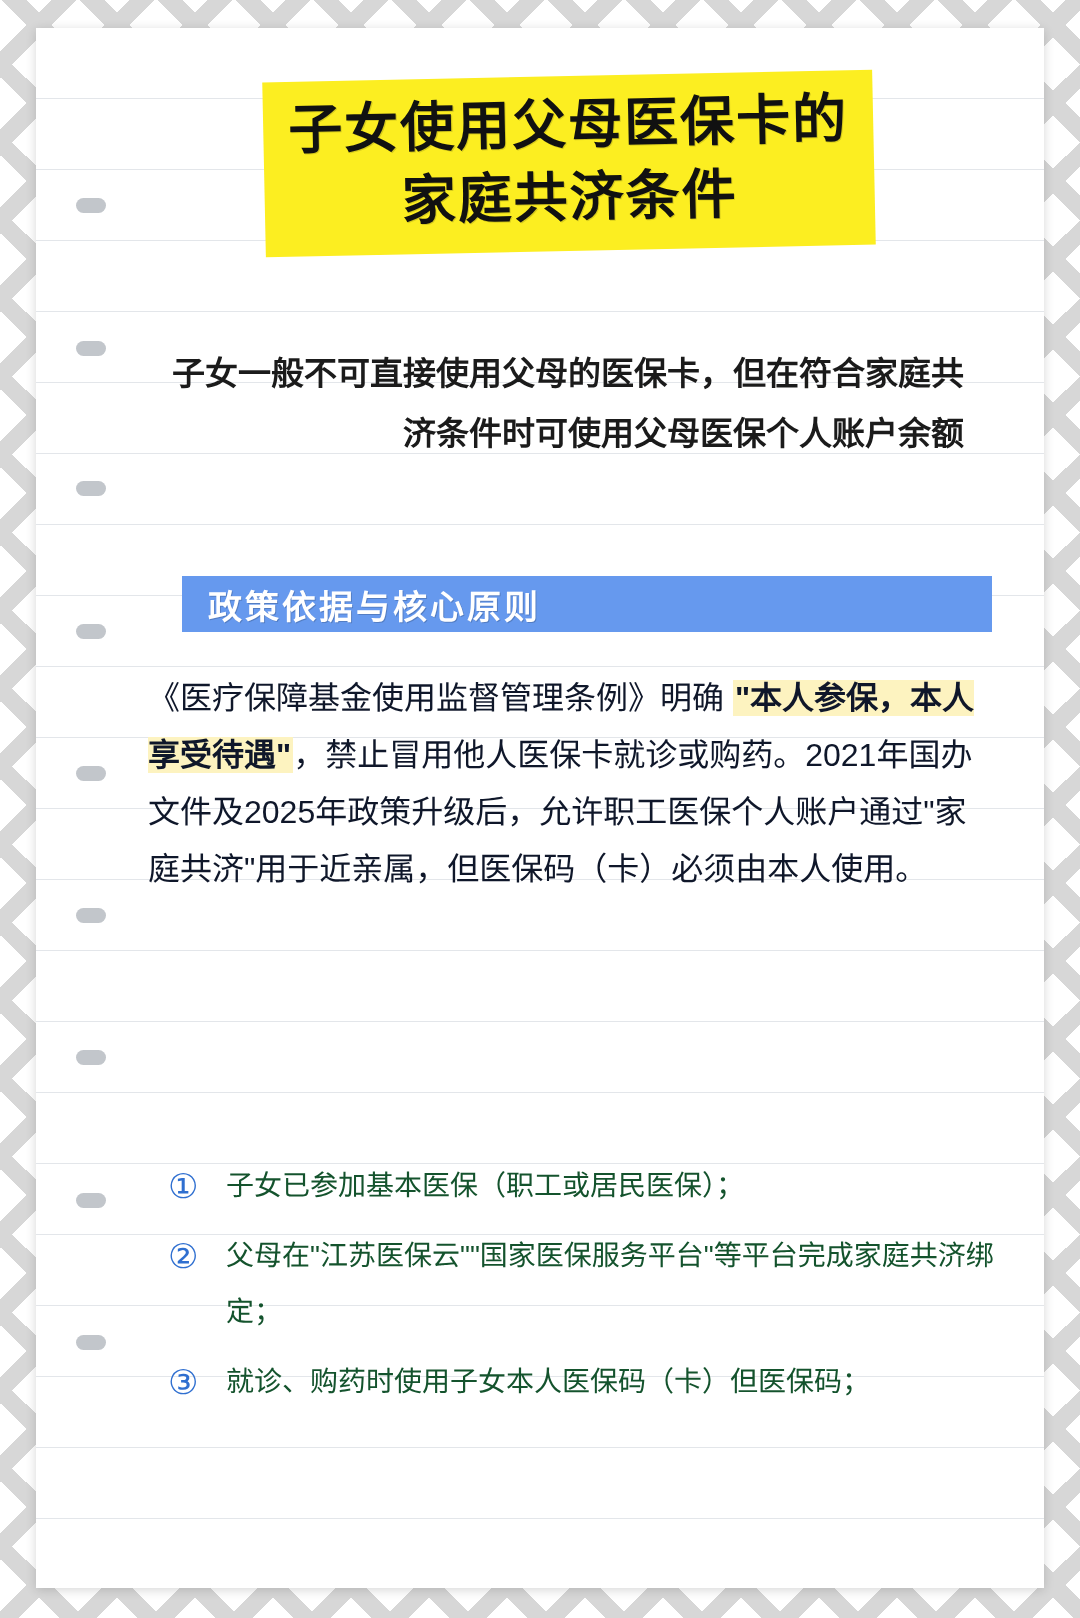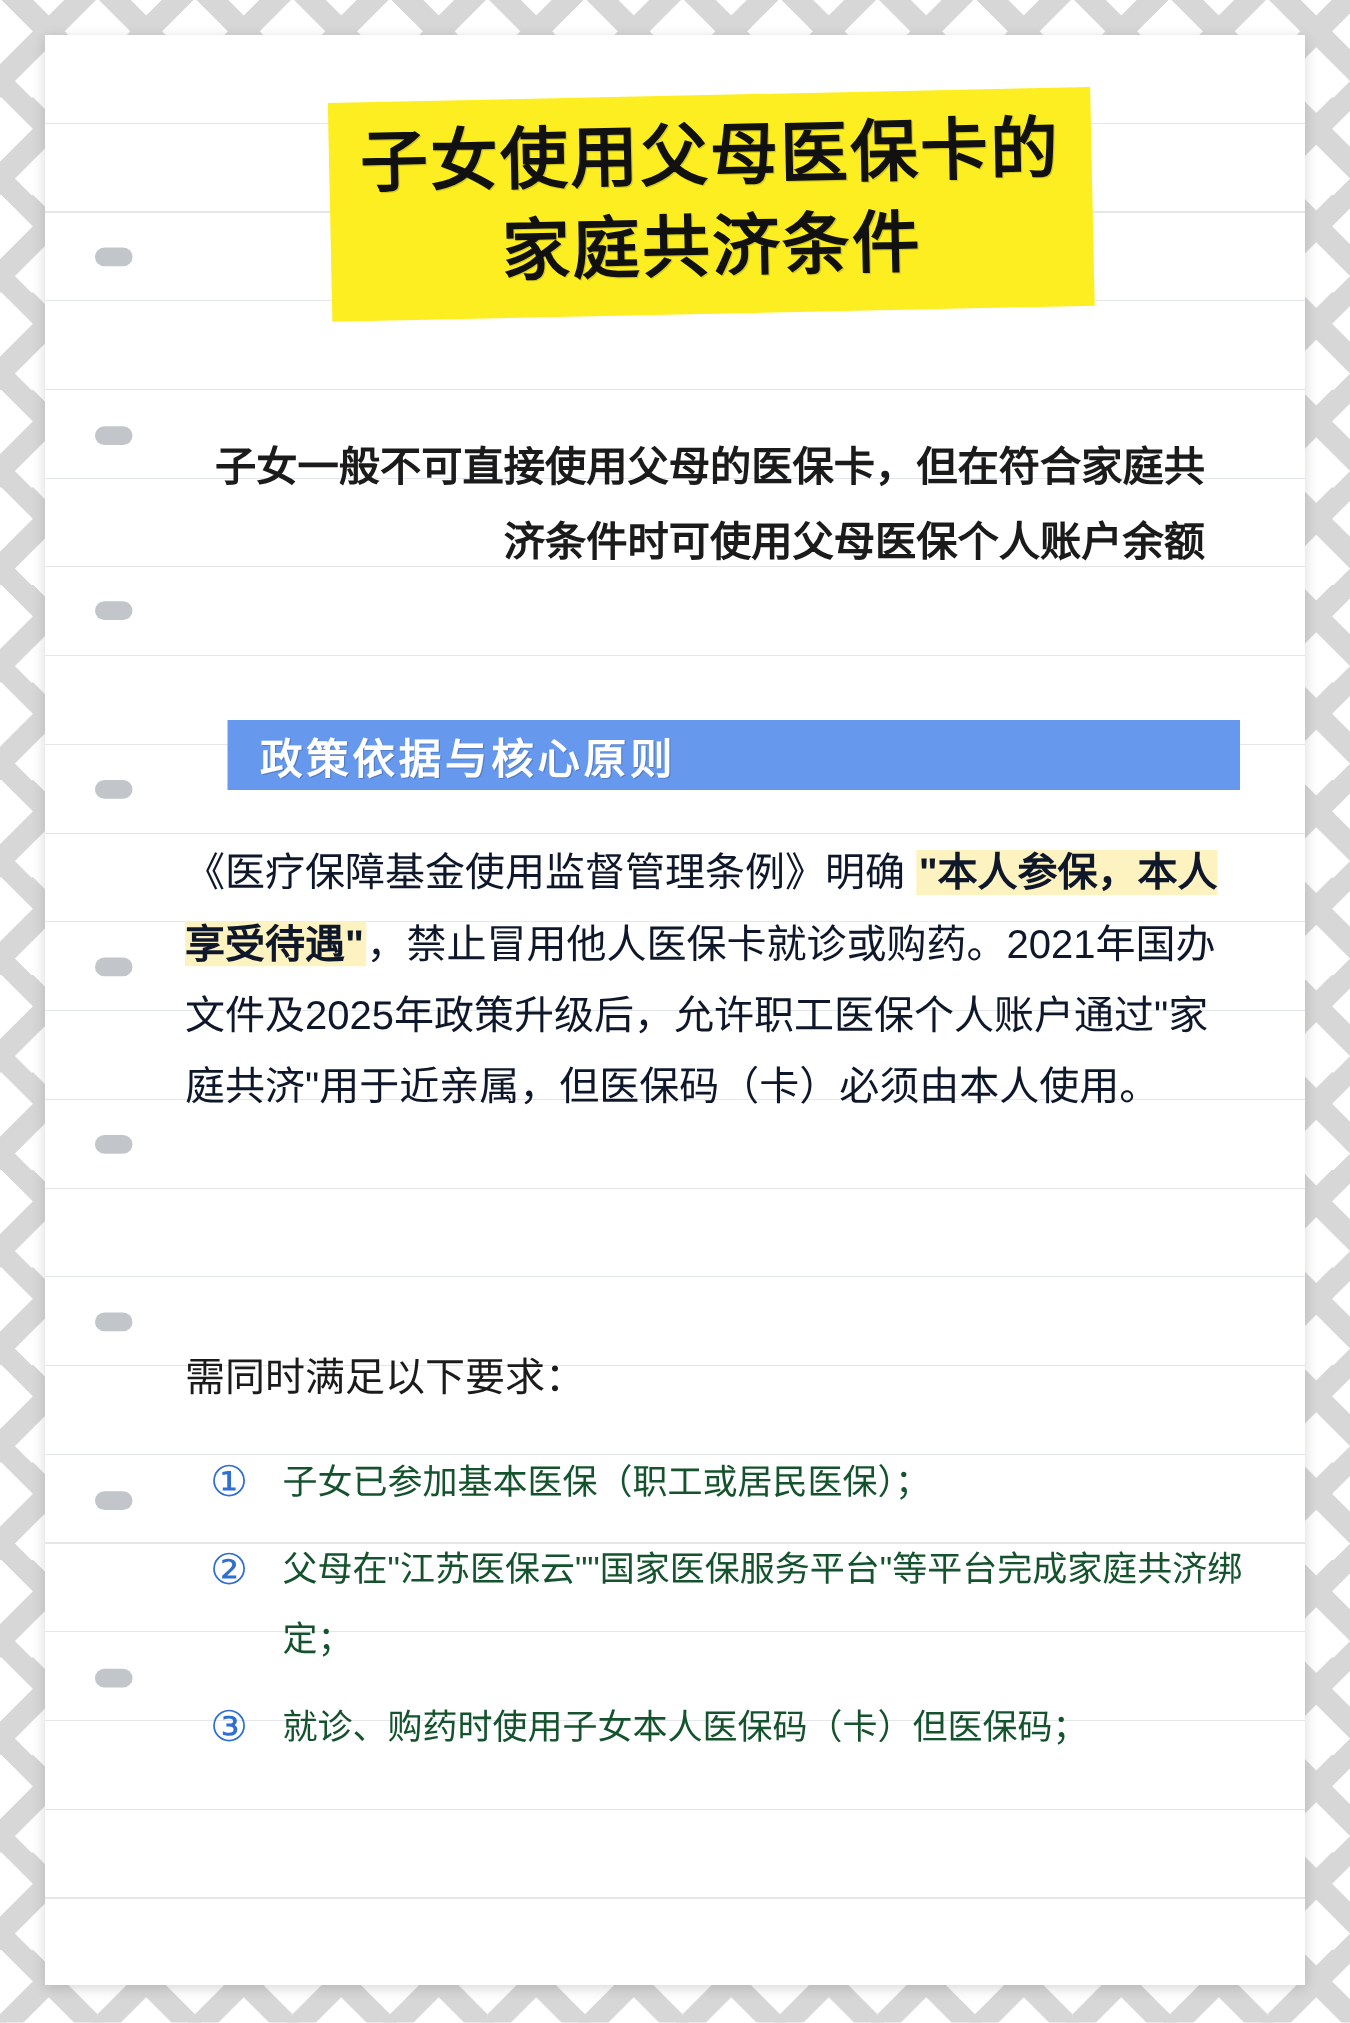--- a/index.html
+++ b/index.html
@@ -224,21 +224,20 @@
 
     <div class="banner banner-blue">
       <span>政策依据与核心原则</span>
     </div>
 
     <div class="para para-policy">
       <span>《医疗保障基金使用监督管理条例》明确 </span><span class="hl-yellow">"本人参保，本人享受待遇"</span><span>，禁止冒用他人医保卡就诊或购药。2021年国办文件及2025年政策升级后，允许职工医保个人账户通过"家庭共济"用于近亲属，但医保码（卡）必须由本人使用。</span>
     </div>
 
 
-    <div class="req-intro">需同时满足以下要求：</div>
 
     <div class="list">
       <div class="list-item">
         <span class="list-num">①</span>
         <span class="list-text">子女已参加基本医保（职工或居民医保）；</span>
       </div>
       <div class="list-item">
         <span class="list-num">②</span>
         <span class="list-text">父母在"江苏医保云""国家医保服务平台"等平台完成家庭共济绑定；</span>
       </div>

